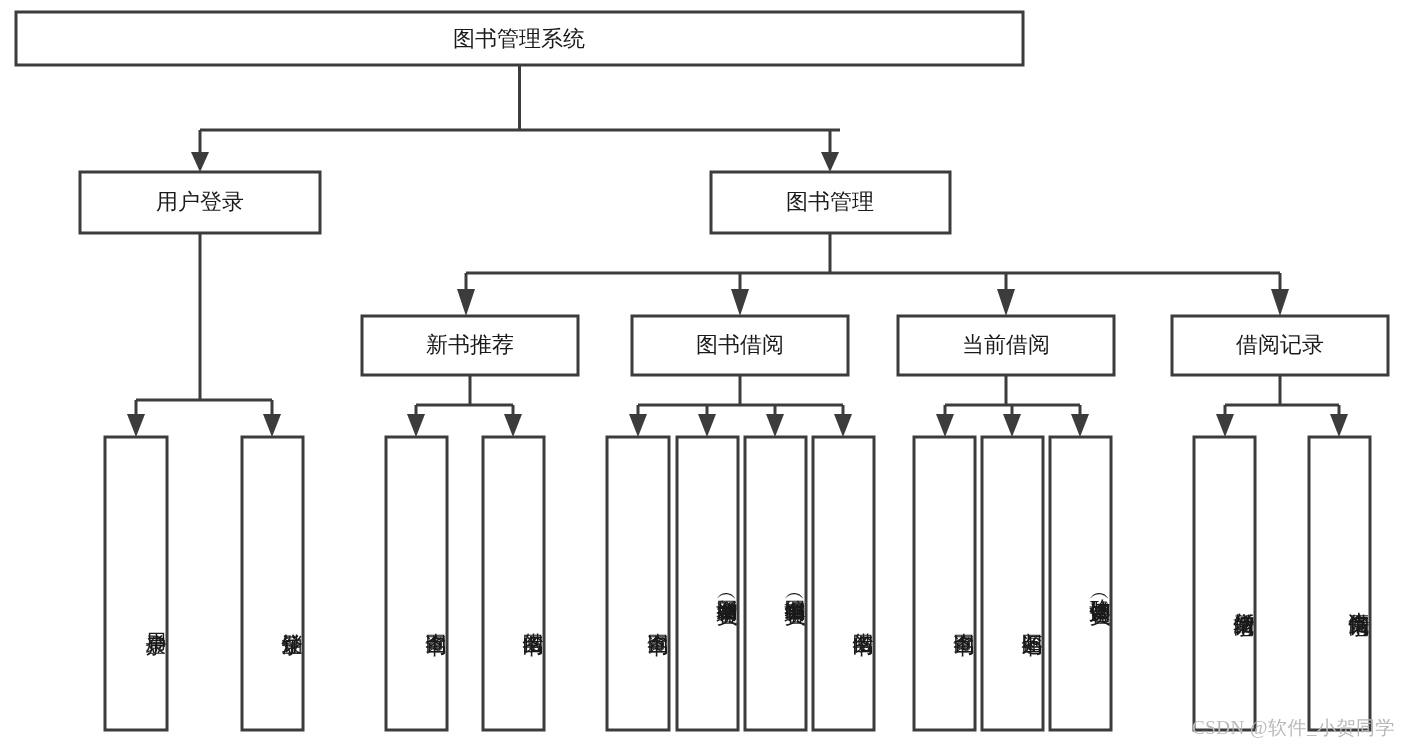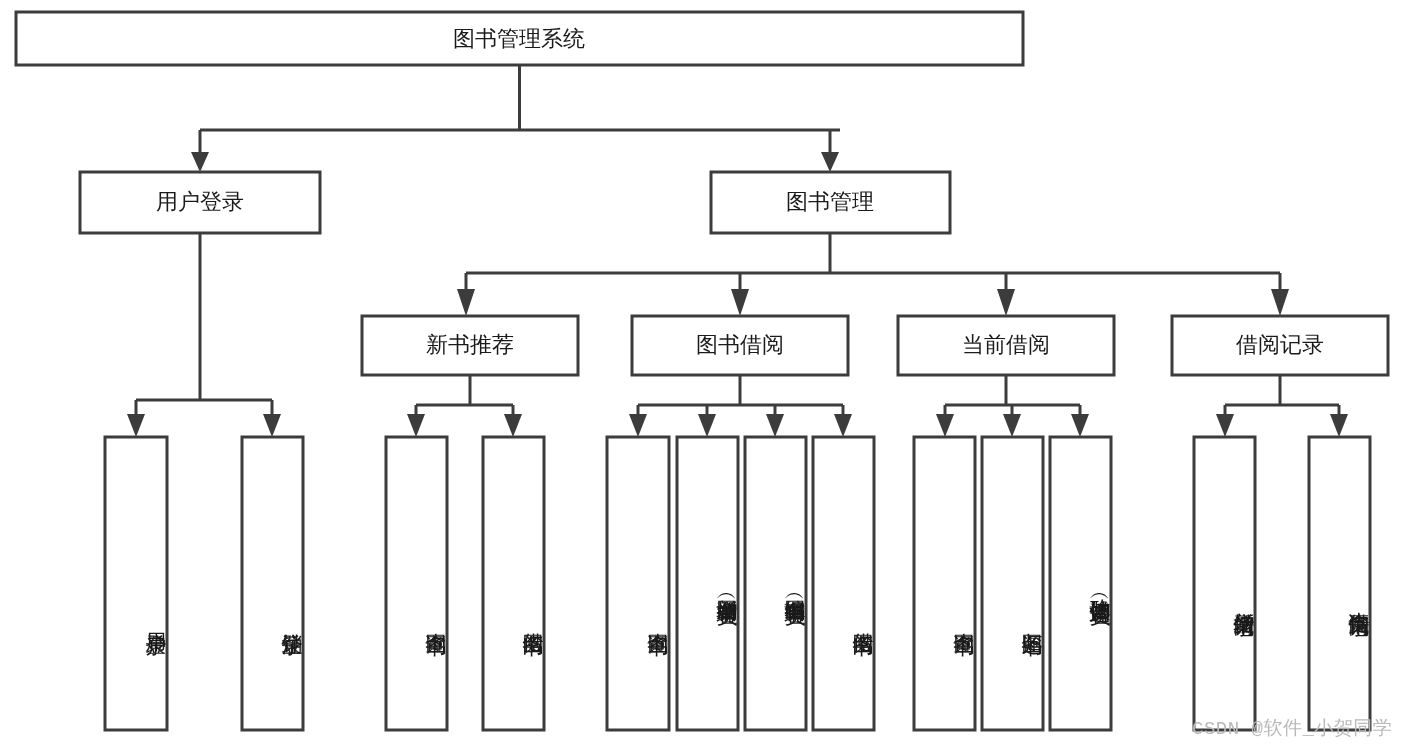--- a/index.html
+++ b/index.html
@@ -59,21 +59,21 @@
     color: #1a1a1a;
     letter-spacing: 1px;
     display: flex;
     align-items: flex-start;
     justify-content: center;
     white-space: nowrap;
     pointer-events: none;
   }
   .watermark {
     position: absolute;
-    font-family: Liberation Mono, monospace;
+    font-family: Liberation Serif, serif;
     font-size: 19px;
     color: #b9b9b9;
     white-space: nowrap;
     letter-spacing: 0.5px;
   }
 </style>
 </head>
 <body>
 
 <div id="diagram-root">

